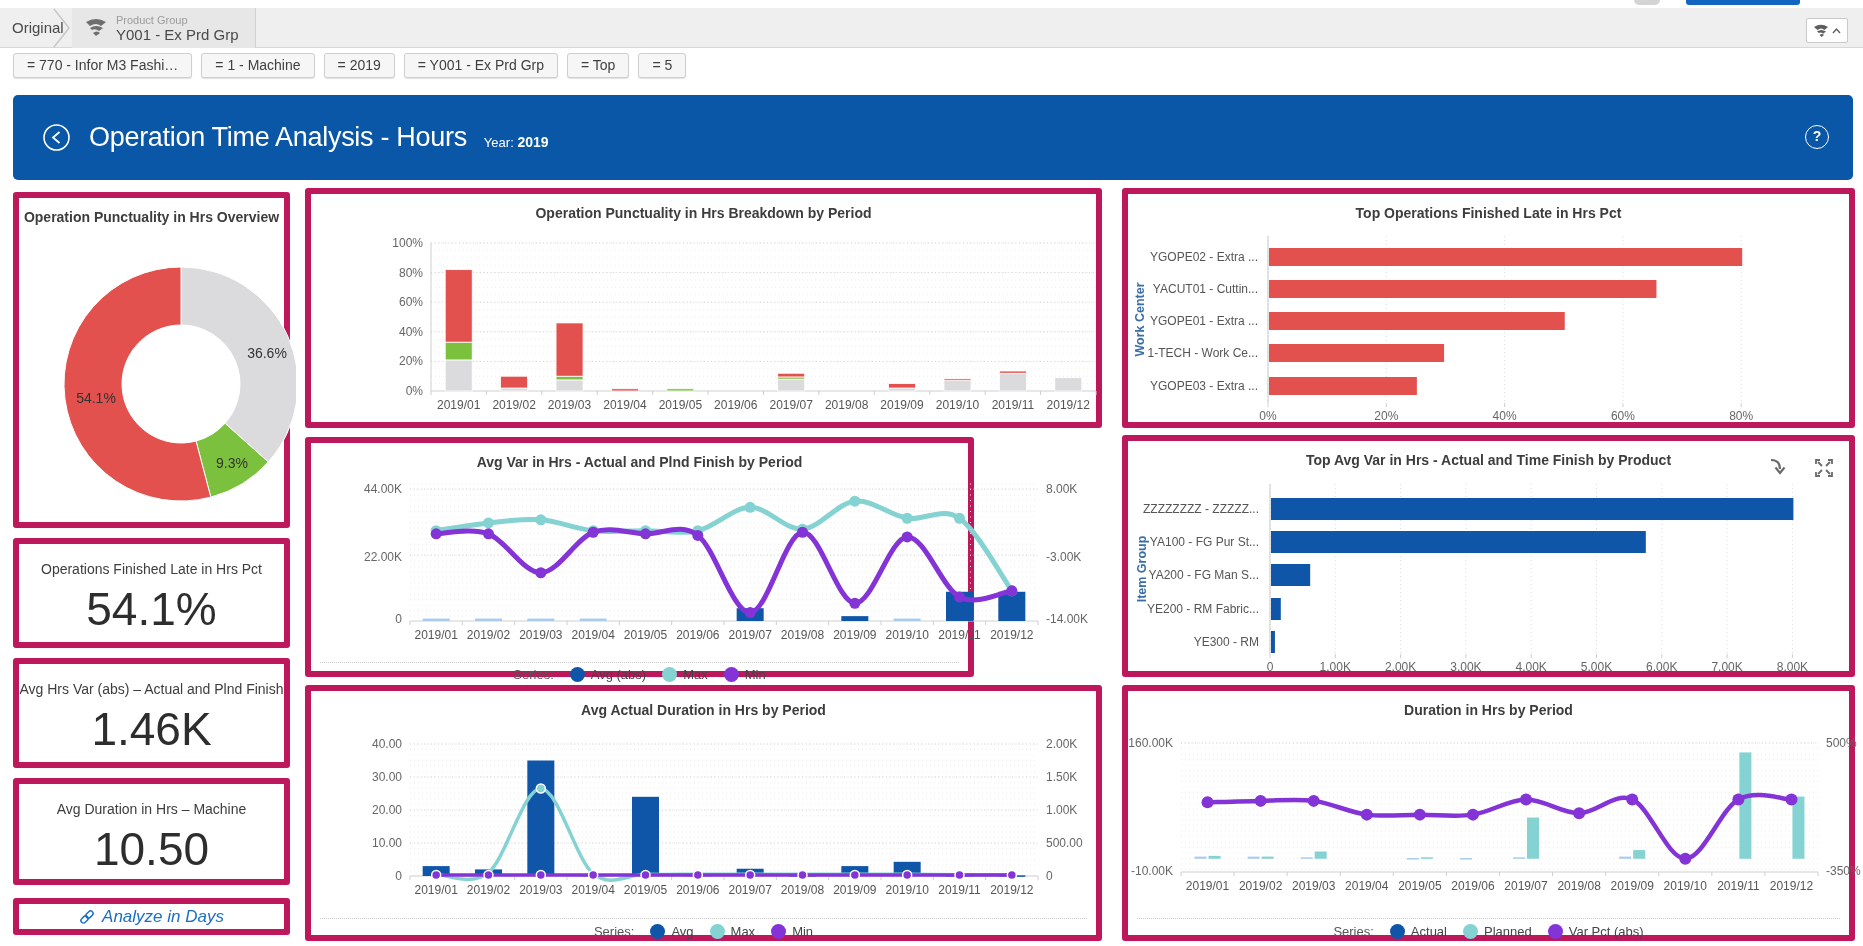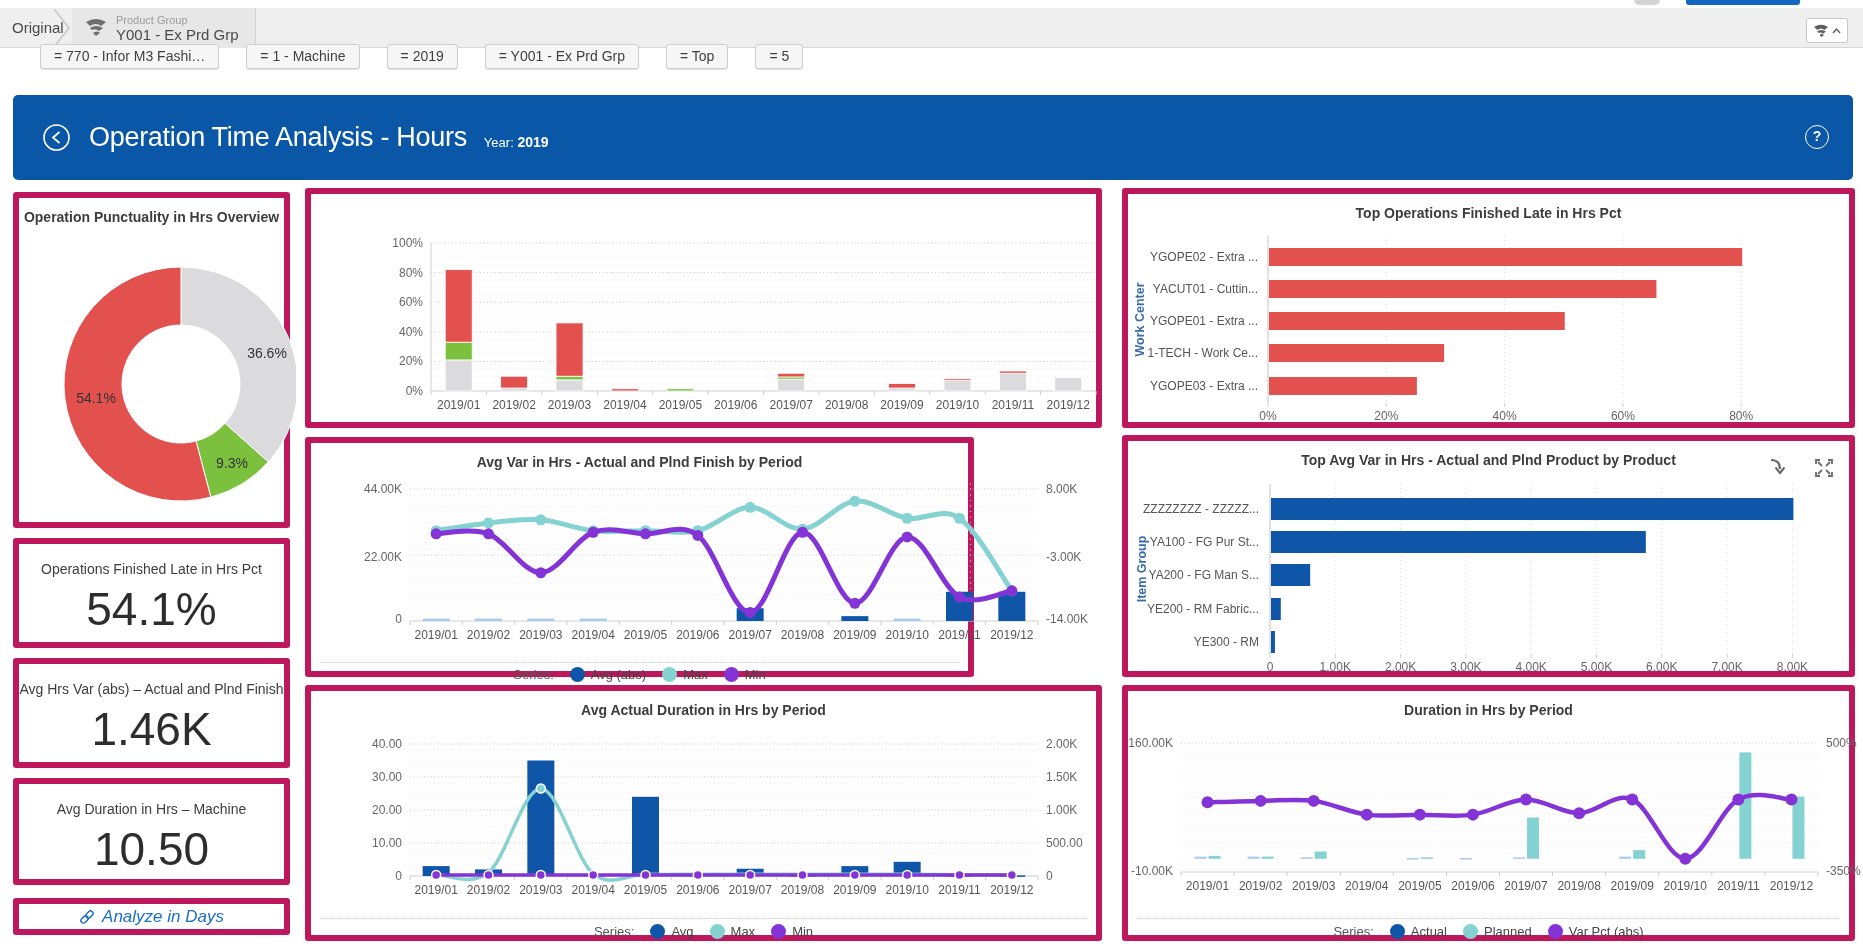--- a/index.html
+++ b/index.html
@@ -9,21 +9,21 @@
 .original { position:absolute; left:12px; top:0; height:52px; line-height:40px; font-size:15px; color:#4a4a4a; }
 .tab { position:absolute; left:72px; top:0; height:40px; background:#e7e7e7; border-right:1px solid #d2d2d2; display:flex; align-items:center; white-space:nowrap; padding-right:16px; }
 .tab-sep { position:absolute; left:52px; top:0; }
 .tab-text { margin-left:8px; display:flex; flex-direction:column; justify-content:flex-end; }
 .tab-cat { font-size:11px; color:#9b9b9b; line-height:12px; }
 .tab-val { font-size:15px; color:#4a4a4a; line-height:17px; }
 .collapse-btn { position:absolute; right:15px; top:10px; width:42px; height:25px; background:#fff; border:1px solid #c9c9c9; border-radius:2px; display:flex; align-items:center; justify-content:center; gap:2px; }
 .artifact-blue { position:absolute; left:1686px; top:0; width:114px; height:5px; background:#1266c0; border-radius:0 0 3px 3px; }
 .artifact-gray { position:absolute; left:1634px; top:0; width:26px; height:5px; background:#d4d4d4; border-radius:0 0 8px 8px; }
 
-.filters { position:absolute; left:13px; top:44px; display:flex; gap:27px;margin-left:27px; }
+.filters { position:absolute; left:13px; top:53px; display:flex; gap:9px; }
 .chip { height:25px; background:#f6f6f6; border:1px solid #cfcfcf; border-radius:3px; box-shadow:0 1px 1px rgba(0,0,0,0.12); font-size:14px; color:#3f3f3f; line-height:23px; padding:0 13px; white-space:nowrap; }
 
 .header { position:absolute; left:13px; top:95px; width:1840px; height:85px; background:#0a56a7; border-radius:5px; display:flex; align-items:center; }
 .back-btn { margin-left:30px; width:27px; height:27px; flex:none; }
 .page-title { margin-left:19px; font-size:27px; color:#fff; font-weight:400; letter-spacing:-0.3px; white-space:nowrap; }
 .year-wrap { margin-left:17px; margin-top:9px; color:#fff; font-size:13px; white-space:nowrap; }
 .year-wrap b { font-size:14px; }
 .help-btn { position:absolute; right:24px; top:30px; width:24px; height:24px; border:1.7px solid #fff; border-radius:50%; color:#fff; font-size:14px; font-weight:bold; text-align:center; line-height:21px; }
 
 .card { position:absolute; background:#fff; border:6px solid #be185d; border-radius:3px; box-shadow:0 1px 2px rgba(0,0,0,0.04);padding-left:8px; }
@@ -122,20 +122,21 @@
       <g transform="rotate(-45 8 8)">
         <rect x="0.5" y="5.5" width="8" height="5" rx="2.5" fill="none" stroke="#1b6fc4" stroke-width="1.5"></rect>
         <rect x="7.5" y="5.5" width="8" height="5" rx="2.5" fill="none" stroke="#1b6fc4" stroke-width="1.5"></rect>
       </g>
     </svg>
     <span>Analyze in Days</span>
   </div>
 </div>
 
 <div class="card" style="left:305px; top:188px; width:797px; height:240px;">
+  <div class="card-title">Operation Punctuality in Hrs Breakdown by Period</div>
   <div class="chart-svg" id="chart-m1"><svg width="797" height="240">
         <line x1="120" x2="785" y1="49" y2="49" stroke="#ededed" stroke-width="1" stroke-dasharray="1 3"></line>
         <line x1="120" x2="785" y1="56.4" y2="56.4" stroke="#ededed" stroke-width="1" stroke-dasharray="1 3"></line>
         <line x1="120" x2="785" y1="63.8" y2="63.8" stroke="#ededed" stroke-width="1" stroke-dasharray="1 3"></line>
         <line x1="120" x2="785" y1="71.2" y2="71.2" stroke="#ededed" stroke-width="1" stroke-dasharray="1 3"></line>
         <line x1="120" x2="785" y1="78.60000000000001" y2="78.60000000000001" stroke="#ededed" stroke-width="1" stroke-dasharray="1 3"></line>
         <line x1="120" x2="785" y1="86.00000000000001" y2="86.00000000000001" stroke="#ededed" stroke-width="1" stroke-dasharray="1 3"></line>
         <line x1="120" x2="785" y1="93.40000000000002" y2="93.40000000000002" stroke="#ededed" stroke-width="1" stroke-dasharray="1 3"></line>
         <line x1="120" x2="785" y1="100.80000000000003" y2="100.80000000000003" stroke="#ededed" stroke-width="1" stroke-dasharray="1 3"></line>
         <line x1="120" x2="785" y1="108.20000000000003" y2="108.20000000000003" stroke="#ededed" stroke-width="1" stroke-dasharray="1 3"></line>
@@ -466,21 +467,21 @@
         <text x="130" y="131" font-size="12" fill="#555" text-anchor="end" font-family="Liberation Sans, sans-serif">YGOPE01 - Extra ...</text>
         <rect x="141" y="118" width="295.75" height="18" fill="#E2514E"></rect>
         <text x="130" y="163" font-size="12" fill="#555" text-anchor="end" font-family="Liberation Sans, sans-serif">1-TECH - Work Ce...</text>
         <rect x="141" y="150" width="175.084" height="18" fill="#E2514E"></rect>
         <text x="130" y="196" font-size="12" fill="#555" text-anchor="end" font-family="Liberation Sans, sans-serif">YGOPE03 - Extra ...</text>
         <rect x="141" y="183" width="147.875" height="18" fill="#E2514E"></rect>
         <text x="16" y="125.5" font-size="12.5" fill="#3A6EA8" text-anchor="middle" font-family="Liberation Sans, sans-serif" font-weight="bold" transform="rotate(-90 16 125.5)">Work Center</text>
       </svg></div>
 </div>
 <div class="card" style="left:1122px; top:435px; width:733px; height:242px;">
-  <div class="card-title">Top Avg Var in Hrs - Actual and Plnd Product by Product</div>
+  <div class="card-title">Top Avg Var in Hrs - Actual and Time Finish by Product</div>
   <div class="r2-icons">
     <svg width="22" height="22" viewBox="0 0 22 22">
       <path d="M4,3 Q13,3 13,12" fill="none" stroke="#6b6b6b" stroke-width="2.2"></path>
       <path d="M8.5,10.5 L13,16 L17.5,10.5" fill="none" stroke="#6b6b6b" stroke-width="2.2"></path>
     </svg>
     <svg width="18" height="18" viewBox="0 0 18 18">
       <path d="M1,5 L1,1 L5,1 M13,1 L17,1 L17,5 M17,13 L17,17 L13,17 M5,17 L1,17 L1,13" fill="none" stroke="#6b6b6b" stroke-width="1.8"></path>
       <path d="M3,3 L7,7 M15,3 L11,7 M15,15 L11,11 M3,15 L7,11" stroke="#6b6b6b" stroke-width="1.8"></path>
     </svg>
   </div>

